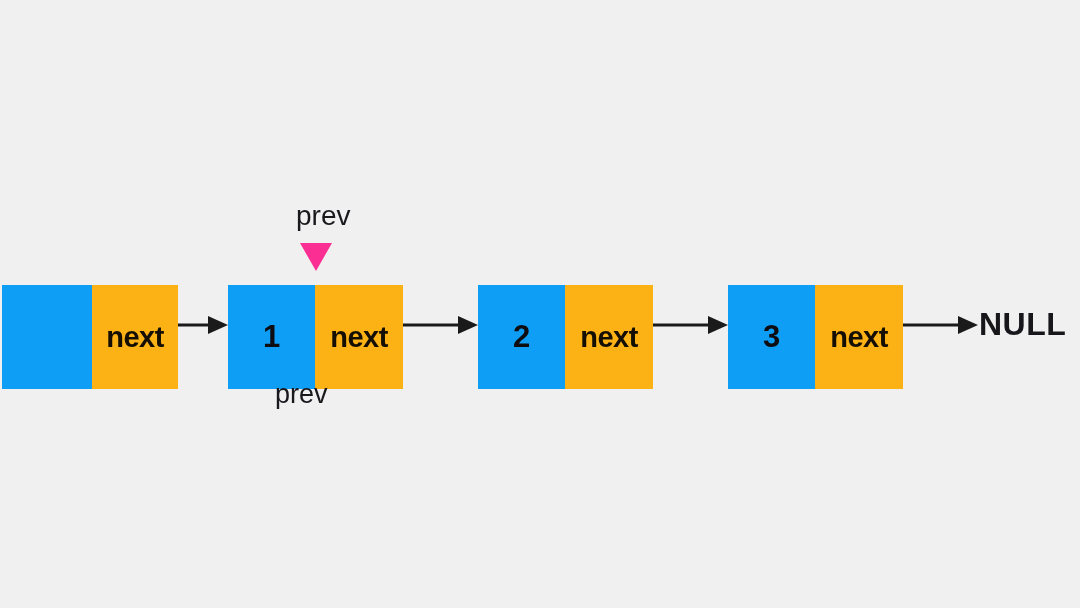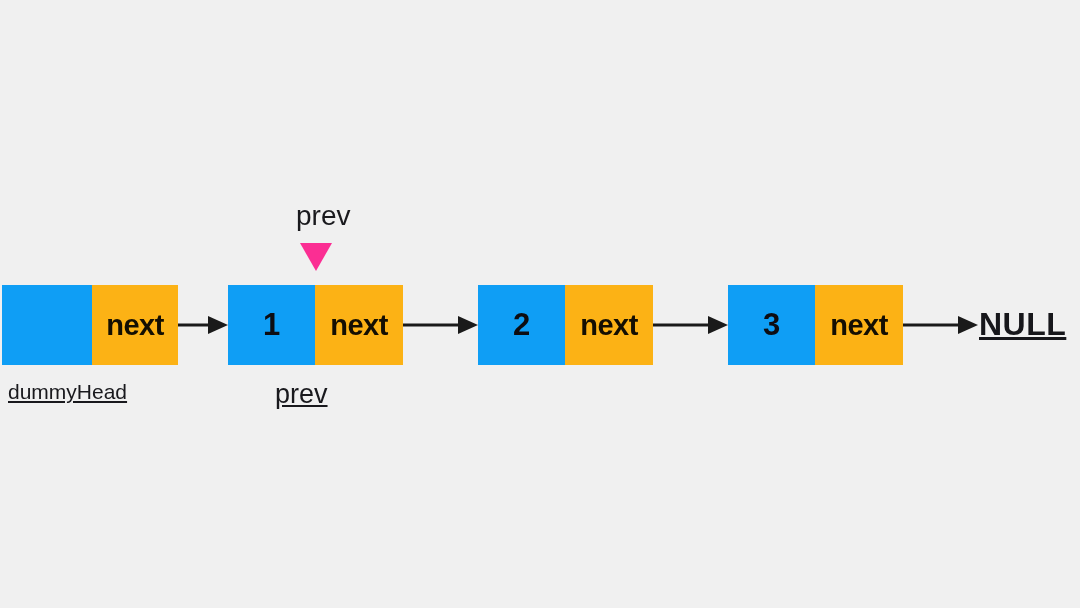--- a/index.html
+++ b/index.html
@@ -18,21 +18,21 @@
     position: absolute;
     left: 0;
     top: 0;
     width: 1080px;
     height: 608px;
   }
 
   
   .node {
     position: absolute;
-    height: 80px;
+    height: 104px;
     display: flex;
     flex-direction: row;
     align-items: stretch;
     justify-content: space-between;
   }
   .cell {
     display: flex;
     align-items: center;
     justify-content: center;
     box-sizing: border-box;
@@ -58,21 +58,20 @@
     height: 24px;
     display: block;
   }
   .arrow svg { display: block; }
 
   
   .caption {
     position: absolute;
     color: #19191d;
     white-space: nowrap;
-    text-decoration: underline;
   }
   .caption-dummyhead {
     font-size: 21px;
     letter-spacing: 0px;
   }
   .caption-head {
     font-size: 27px;
     letter-spacing: 0px;
   }
   .caption-null {
@@ -103,21 +102,20 @@
   <div class="pointer-label" style="left:296px; top:200px;">prev</div>
   <div class="pointer-triangle" style="left:300px; top:243px;
               border-left:16px solid transparent;
               border-right:16px solid transparent;
               border-top:28px solid #fb2e93;"></div>
 
   <div class="node" style="left:2px; top:285px; width:176px;">
     <div class="cell cell-data" style="width:90px;"></div>
     <div class="cell cell-next" style="width:86px;">next</div>
   </div>
-  <div class="caption caption-dummyhead" style="left:8px; top:380px;">dummyHead</div>
 
   <div class="arrow" style="left:178px; top:313px; width:50px;">
     <svg width="50" height="24" viewBox="0 0 50 24">
       <line x1="0" y1="12" x2="32" y2="12" stroke="#1a1a1a" stroke-width="3"></line>
       <polygon points="30,3 50,12 30,21" fill="#1a1a1a"></polygon>
     </svg>
   </div>
 
   <div class="node" style="left:228px; top:285px; width:175px;">
     <div class="cell cell-data" style="width:87px;">1</div>

